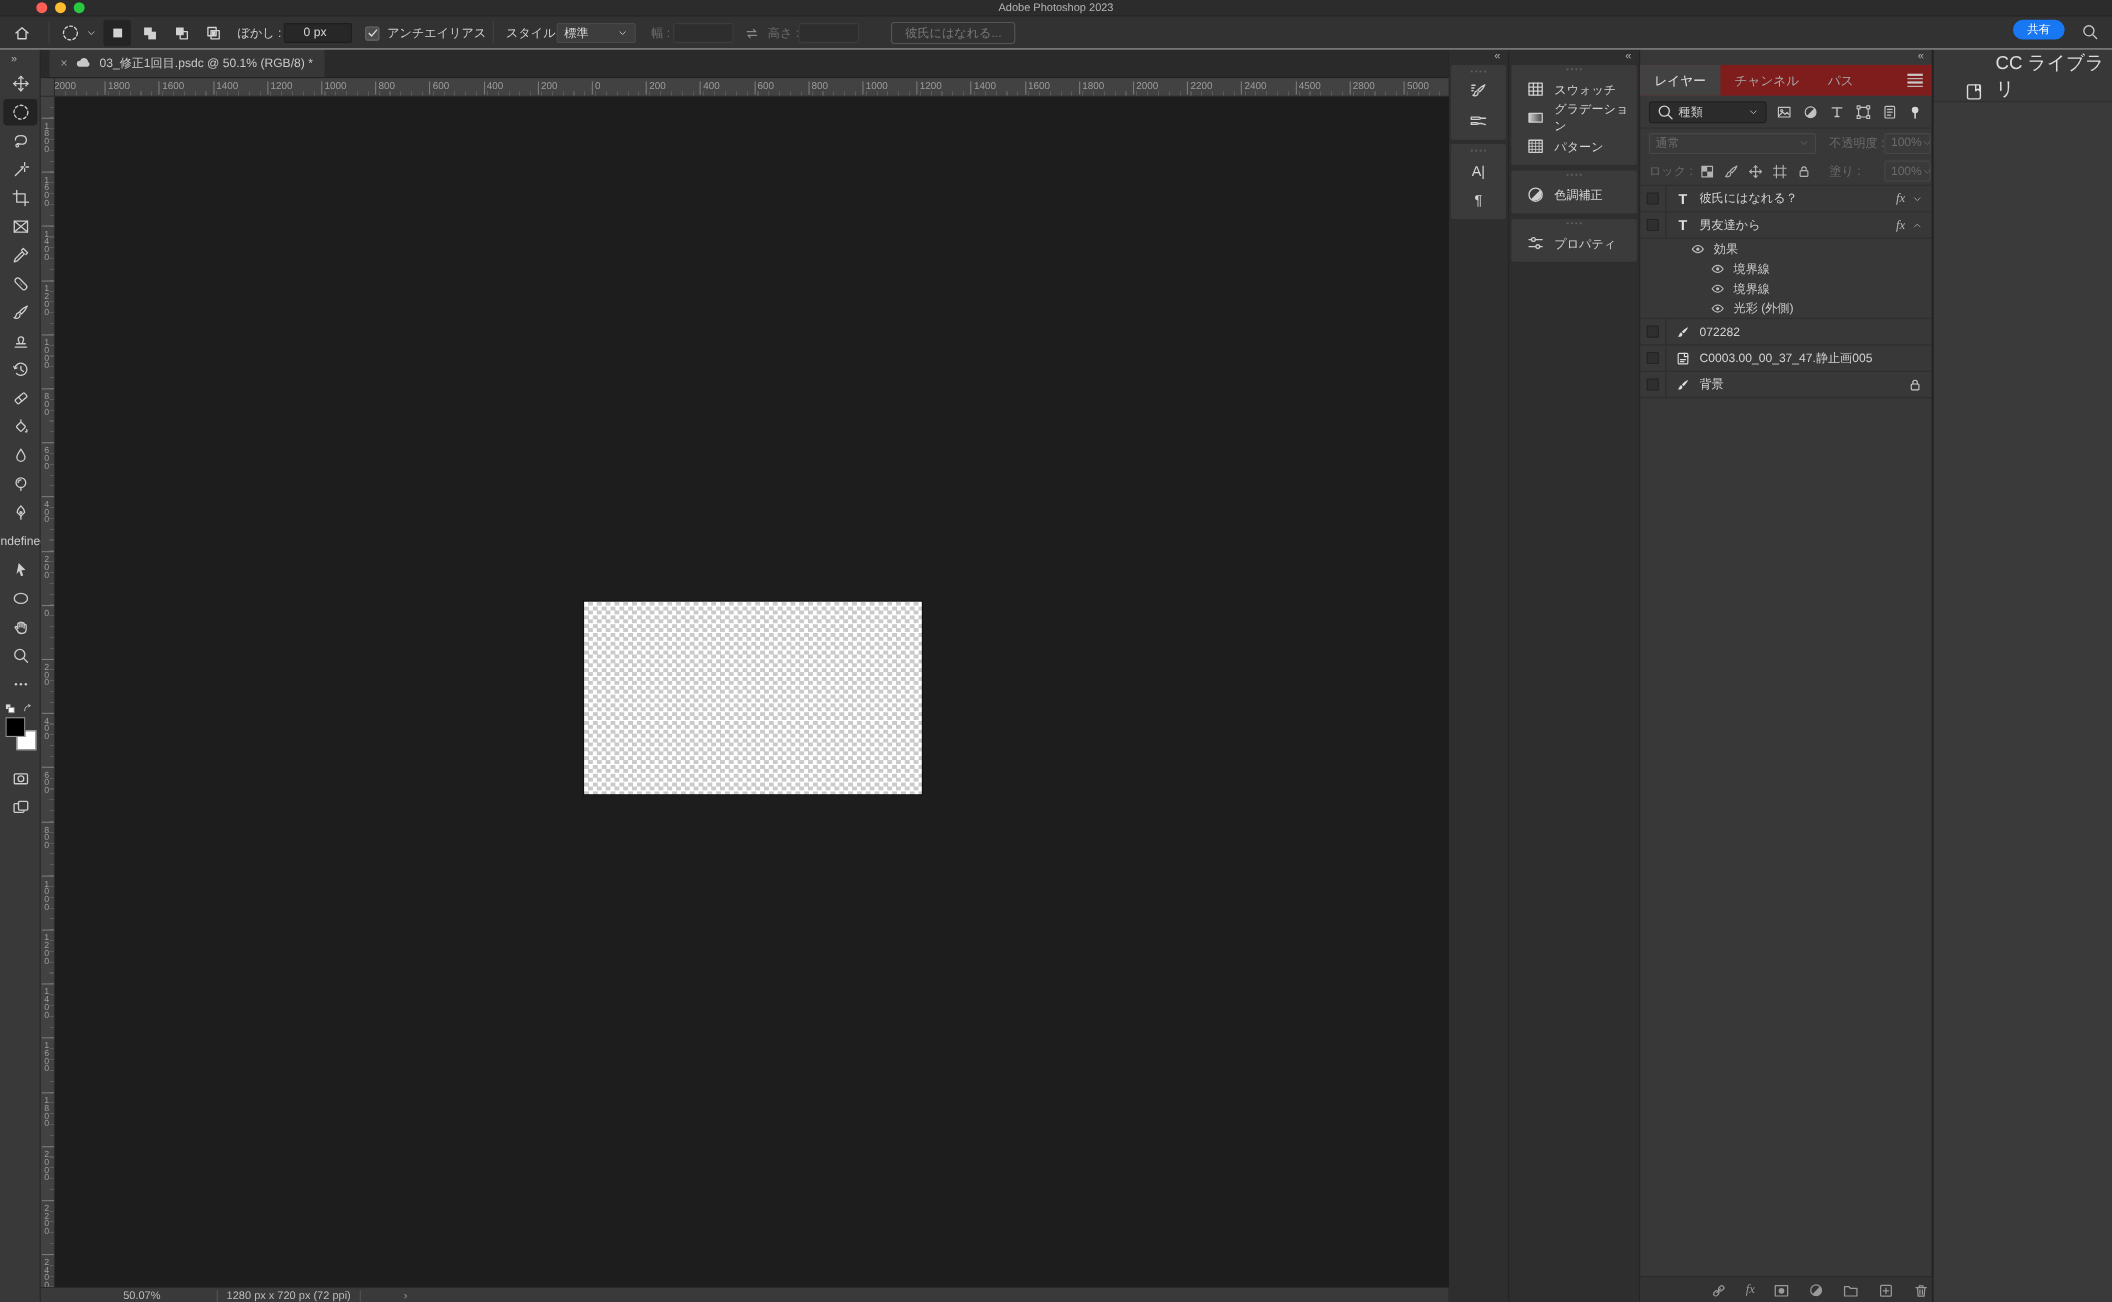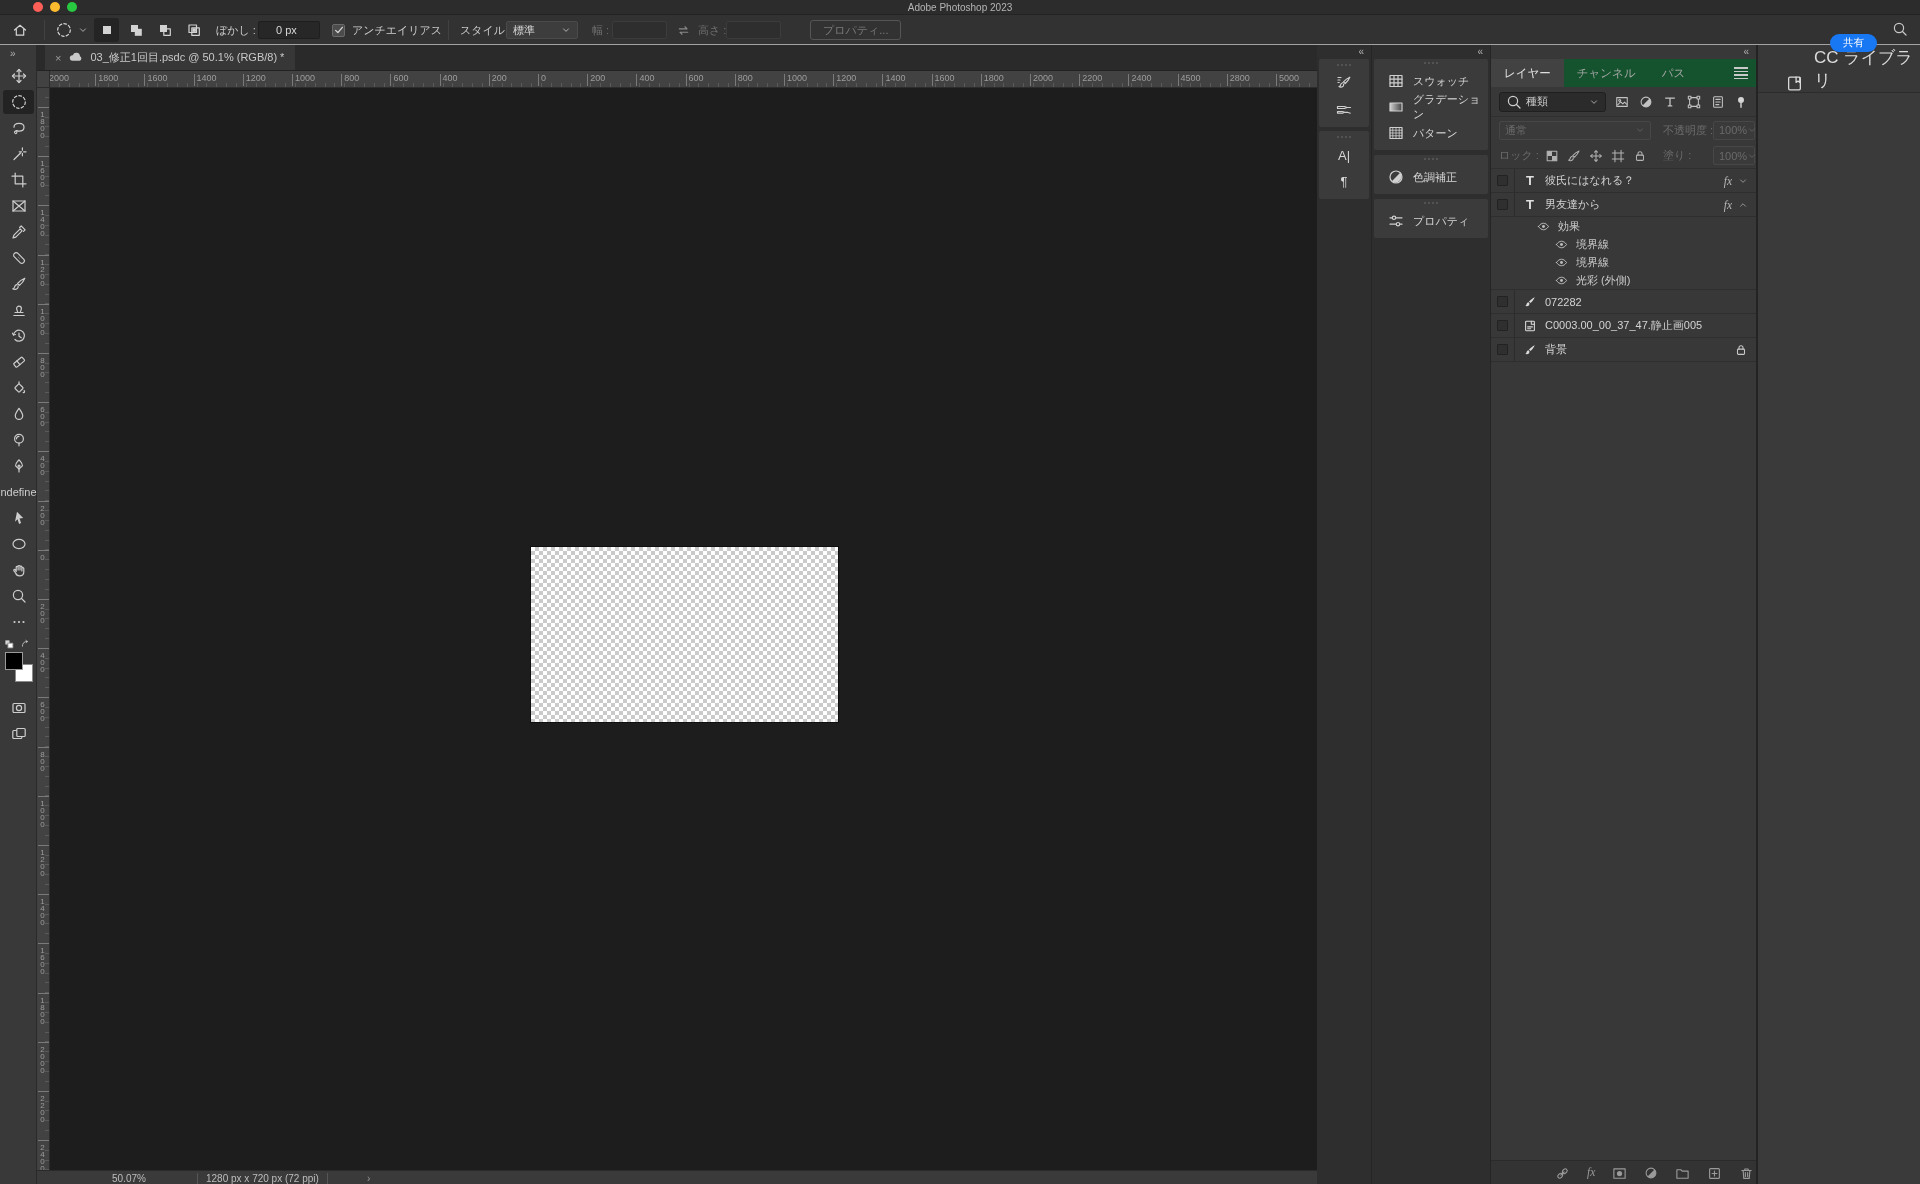--- a/index.html
+++ b/index.html
@@ -25,21 +25,21 @@
     color:#d8d8d8; display:flex; align-items:center; padding:0 17px; }
   .ob-field.dim { background:#2e2e2e; border-color:#3c3c3c; color:#6d6d6d; }
   .ob-select { background:#3d3d3d; border:1px solid #4a4a4a; border-radius:2px; height:18px;
     display:flex; align-items:center; justify-content:space-between; padding:0 6px; color:#d8d8d8; }
   .vsep { position:absolute; top:5px; width:1px; height:20px; background:#414141; }
   .mode-btn { width:25px; height:24px; display:flex; align-items:center; justify-content:center; border-radius:3px; }
   .mode-btn.active { background:#242424; }
   .checkbox { width:13px; height:13px; background:#4c4c4c; border:1px solid #6a6a6a; border-radius:2px;
     display:flex; align-items:center; justify-content:center; }
   .share-btn { position:absolute; right:43px; top:3px; height:18px; padding:0 13px; border-radius:9px;
-    background:#1877f2; color:#fff; font-size:10.5px; display:flex; align-items:center;margin-top:16px; }
+    background:#1877f2; color:#fff; font-size:10.5px; display:flex; align-items:center; }
   .ob-search { position:absolute; right:12px; top:6px; color:#c9c9c9; }
   .selmask-btn { border:1px solid #555; border-radius:3px; height:20px; padding:0 12px;
     color:#7a7a7a; display:flex; align-items:center; }
 
   
   .main { flex:1; display:flex; min-height:0; }
 
   
   .toolbar { width:37px; flex:none; background:#393939; border-right:1px solid #2a2a2a; display:flex; flex-direction:column; }
   .toolbar-header { height:18px; color:#b0b0b0; font-size:10px; padding:3px 0 0 10px; letter-spacing:1px;}
@@ -90,21 +90,21 @@
   .strip-item { height:26px; display:flex; align-items:center; justify-content:center; color:#cfcfcf; }
   .strip-item .txt { font-size:13px; color:#d6d6d6; }
 
   .collapsed-col { width:119px; flex:none; background:#2e2e2e; border-right:1px solid #252525; display:flex; flex-direction:column; }
   .panel-group { background:#3b3b3b; border-radius:2px; margin:0 2px 5px 2px; padding:1px 0 4px; }
   .panel-btn { height:26px; display:flex; align-items:center; gap:9px; padding-left:14px; color:#d6d6d6; }
   .panel-btn svg { flex:none; color:#cfcfcf; }
 
   
   .layers-col { width:267px; flex:none; background:#383838; display:flex; flex-direction:column; border-right:2px solid #232323;}
-  .lp-tabs { height:28px; flex:none; background:#14532d; display:flex; align-items:stretch; position:relative; }
+  .lp-tabs { height:28px; flex:none; background:#7f1d1d; display:flex; align-items:stretch; position:relative; }
   .lp-tab { padding:0 13px; display:flex; align-items:center; font-size:11.5px; color:#a8a8a8; }
   .lp-tab.active { background:#424242; color:#e2e2e2; }
   .lp-menu { position:absolute; right:8px; top:8px; display:flex; flex-direction:column; gap:2px; }
   .lp-menu i { width:14px; height:1.5px; background:#c9c9c9; }
   .lp-filter { height:30px; flex:none; display:flex; align-items:center; padding:0 8px; gap:9px; border-bottom:1px solid #2f2f2f;}
   .search-box { width:118px; height:20px; background:#2b2b2b; border:1px solid #1f1f1f; border-radius:3px;
     display:flex; align-items:center; gap:4px; padding:0 6px; color:#cfcfcf; }
   .search-box .sp { flex:1; }
   .filter-ico { color:#c3c3c3; display:flex; }
   .pin-dot { margin-left:auto; color:#d6d6d6; display:flex; }
@@ -236,21 +236,21 @@
           <svg width="15" height="15" viewBox="0 0 16 16" fill="none" stroke="currentColor" stroke-width="1.2" stroke-linecap="round" stroke-linejoin="round">
             <path d="M3.5 6.2h8.3l-2.2-2.2M12.5 9.8H4.2l2.2 2.2"></path>
           </svg>
         </span>
       </div>
     <div class="ob ob-label dim" style="left:698px">高さ :</div>
     <div class="ob" style="left:726px">
       <div class="ob-field dim" style="width:55px"></div>
     </div>
     <div class="ob" style="left:810px">
-      <div class="selmask-btn">プロパティ...</div>
+      <div class="selmask-btn">彼氏にはなれる...</div>
     </div>
     <div class="share-btn">共有</div>
     <div class="ob-search"><span id="i-obsearch"><svg width="16" height="16" viewBox="0 0 16 16" fill="none" stroke="currentColor" stroke-width="1.2" stroke-linecap="round" stroke-linejoin="round">
             <circle cx="7" cy="7" r="4.6"></circle>
             <path d="M10.5 10.5 14 14"></path>
           </svg></span></div>
   </div>
 
   <div class="main">
 

